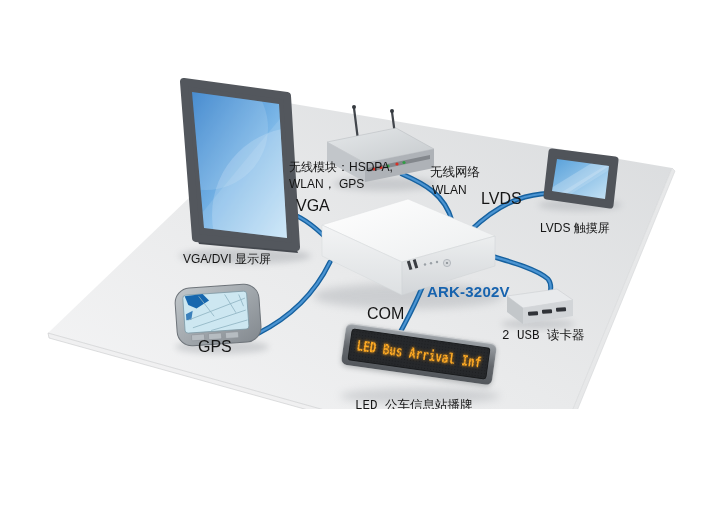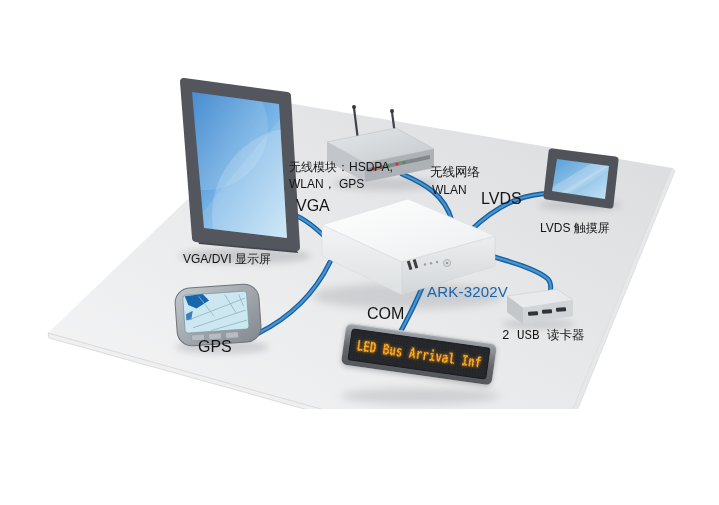--- a/index.html
+++ b/index.html
@@ -6,21 +6,21 @@
   .stage{
     position:relative;width:719px;height:409px;background:#ffffff;
     overflow:hidden;font-family:"Liberation Sans",sans-serif;
   }
   .stage svg{position:absolute;left:0;top:0;}
   .lbl{
     position:absolute;font-size:12px;color:#151515;white-space:nowrap;
     font-family:"Liberation Sans",sans-serif;line-height:1.1;
   }
   .lbl.serif{font-family:Liberation Mono, monospace;font-size:12.5px;}
-  .lbl.model{font-size:15px;font-weight:normal;color:#1763ae;letter-spacing:.2px;}
+  .lbl.model{font-size:15px;font-weight:bold;color:#1763ae;letter-spacing:.2px;}
   .lbl.port{font-size:16px;}
   .led-sign{
     position:absolute;left:343px;top:333px;width:152px;height:42px;
     transform:rotate(8deg);border-radius:6px;box-sizing:border-box;padding:5px 6px;
     background:linear-gradient(180deg,#a0a5aa,#64686d 55%,#53575c);
     box-shadow:inset 0 1px 1px rgba(255,255,255,.55), 0 2px 5px rgba(60,65,70,.3);
   }
   .led-screen{
     width:100%;height:100%;background:#26282b;border-radius:3px;border:1px solid #191b1d;
     position:relative;display:flex;align-items:center;justify-content:center;
@@ -231,14 +231,15 @@
   <div class="lbl serif" style="left:430px;top:167px;">无线网络</div>
   <div class="lbl" style="left:432px;top:184px;">WLAN</div>
   <div class="lbl port" style="left:296px;top:197px;">VGA</div>
   <div class="lbl port" style="left:481px;top:190px;">LVDS</div>
   <div class="lbl" style="left:540px;top:222px;text-align:right;">LVDS 触摸屏</div>
   <div class="lbl" style="left:183px;top:253px;">VGA/DVI 显示屏</div>
   <div class="lbl" style="left:198px;top:338px;font-size:16px;">GPS</div>
   <div class="lbl port" style="left:367px;top:305px;">COM</div>
   <div class="lbl model" style="left:427px;top:284px;">ARK-3202V</div>
   <div class="lbl serif" style="left:502px;top:330px;">2 USB 读卡器</div>
+  <div class="lbl serif" style="left:355px;top:400px;">LED 公车信息站播牌</div>
 
 </div>
 
 </body></html>

